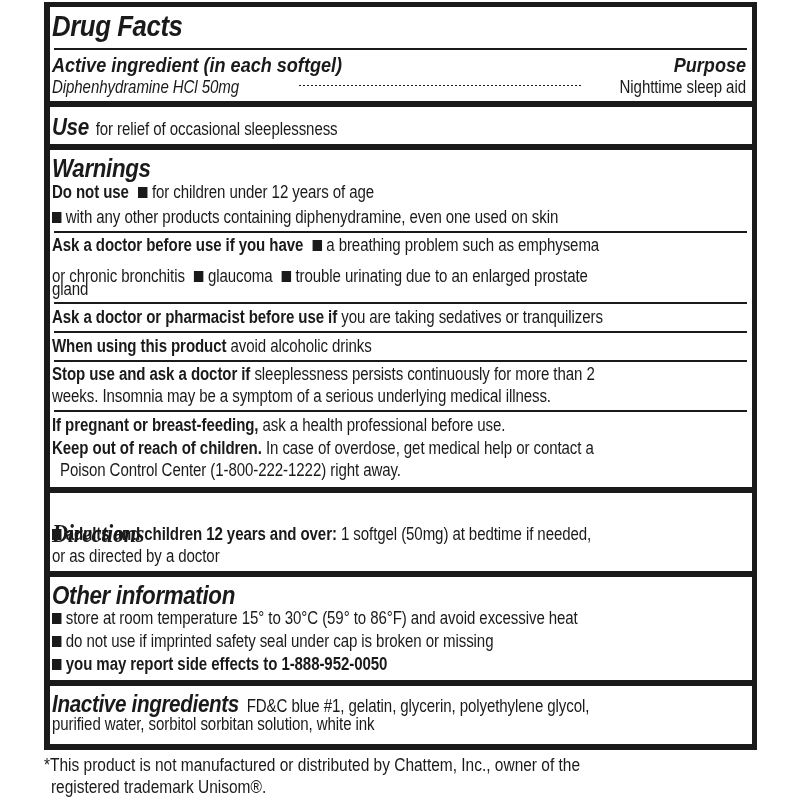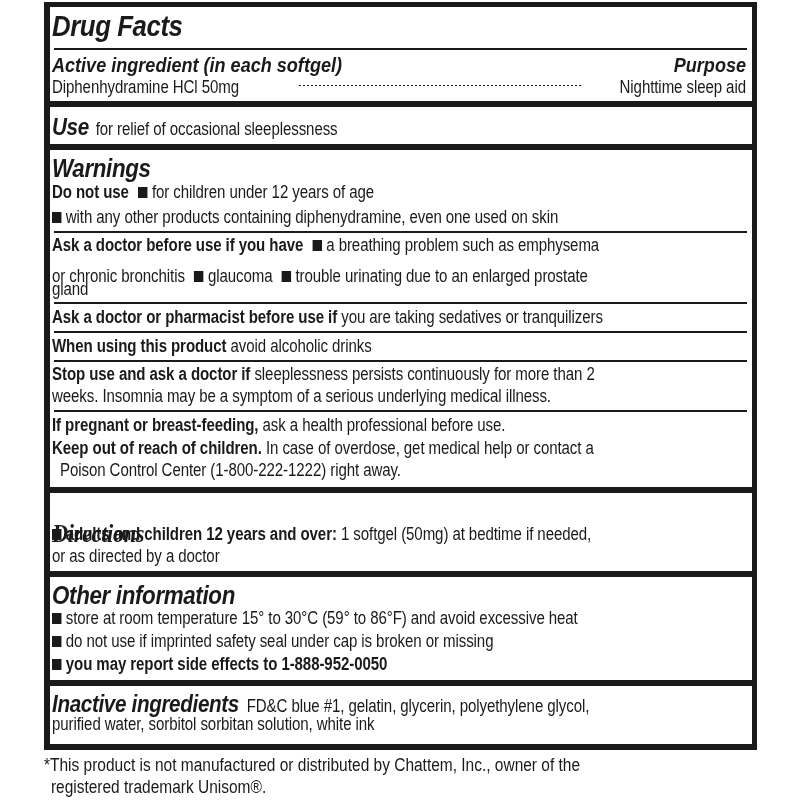--- a/index.html
+++ b/index.html
@@ -34,21 +34,21 @@
   <div class="h1">Drug Facts</div>
 </div>
 <div class="thin" style="top:48px;"></div>
 
 <div class="row" style="top:53px;">
   <div class="h3">Active ingredient (in each softgel)</div>
 </div>
 <div class="right" style="top:53px;">
   <div class="h3">Purpose</div>
 </div>
-<div class="row" style="top:77px;">
+<div class="row" style="top:77px;font-style:italic;">
   <div class="txt">Diphenhydramine HCl 50mg</div>
 </div>
 <div class="dots"></div>
 <div class="right" style="top:77px;">
   <div class="txt">Nighttime sleep aid</div>
 </div>
 
 <div class="thick" style="top:101px;"></div>
 
 <div class="row" style="top:113px;">

